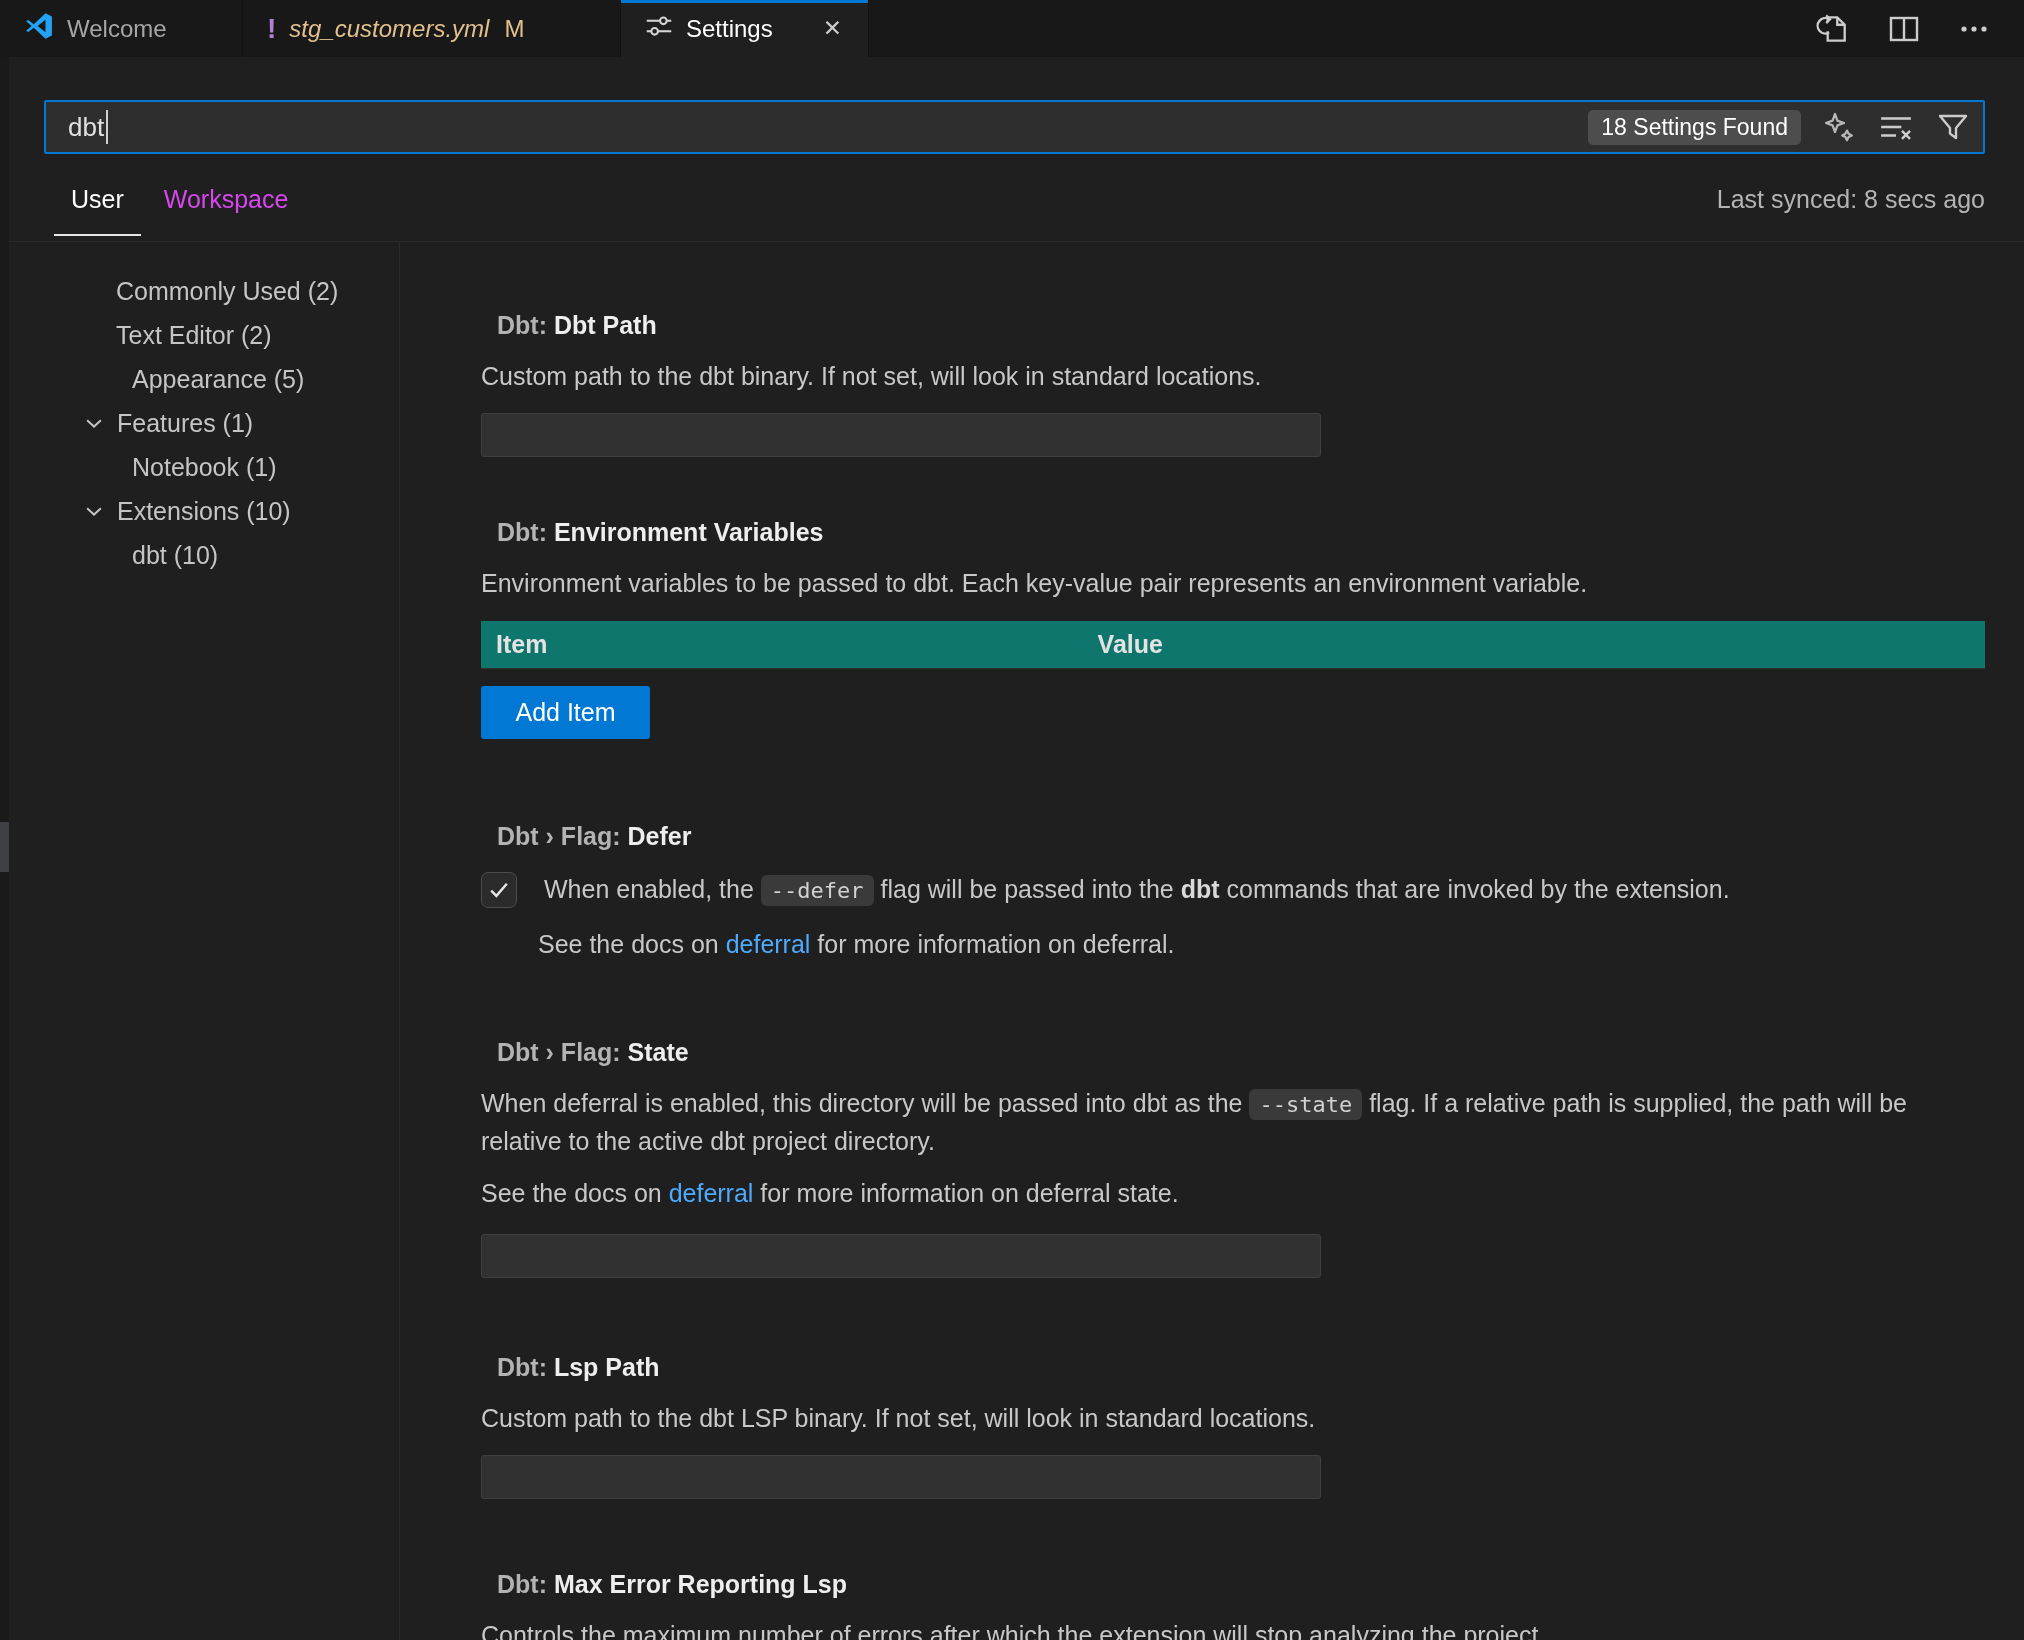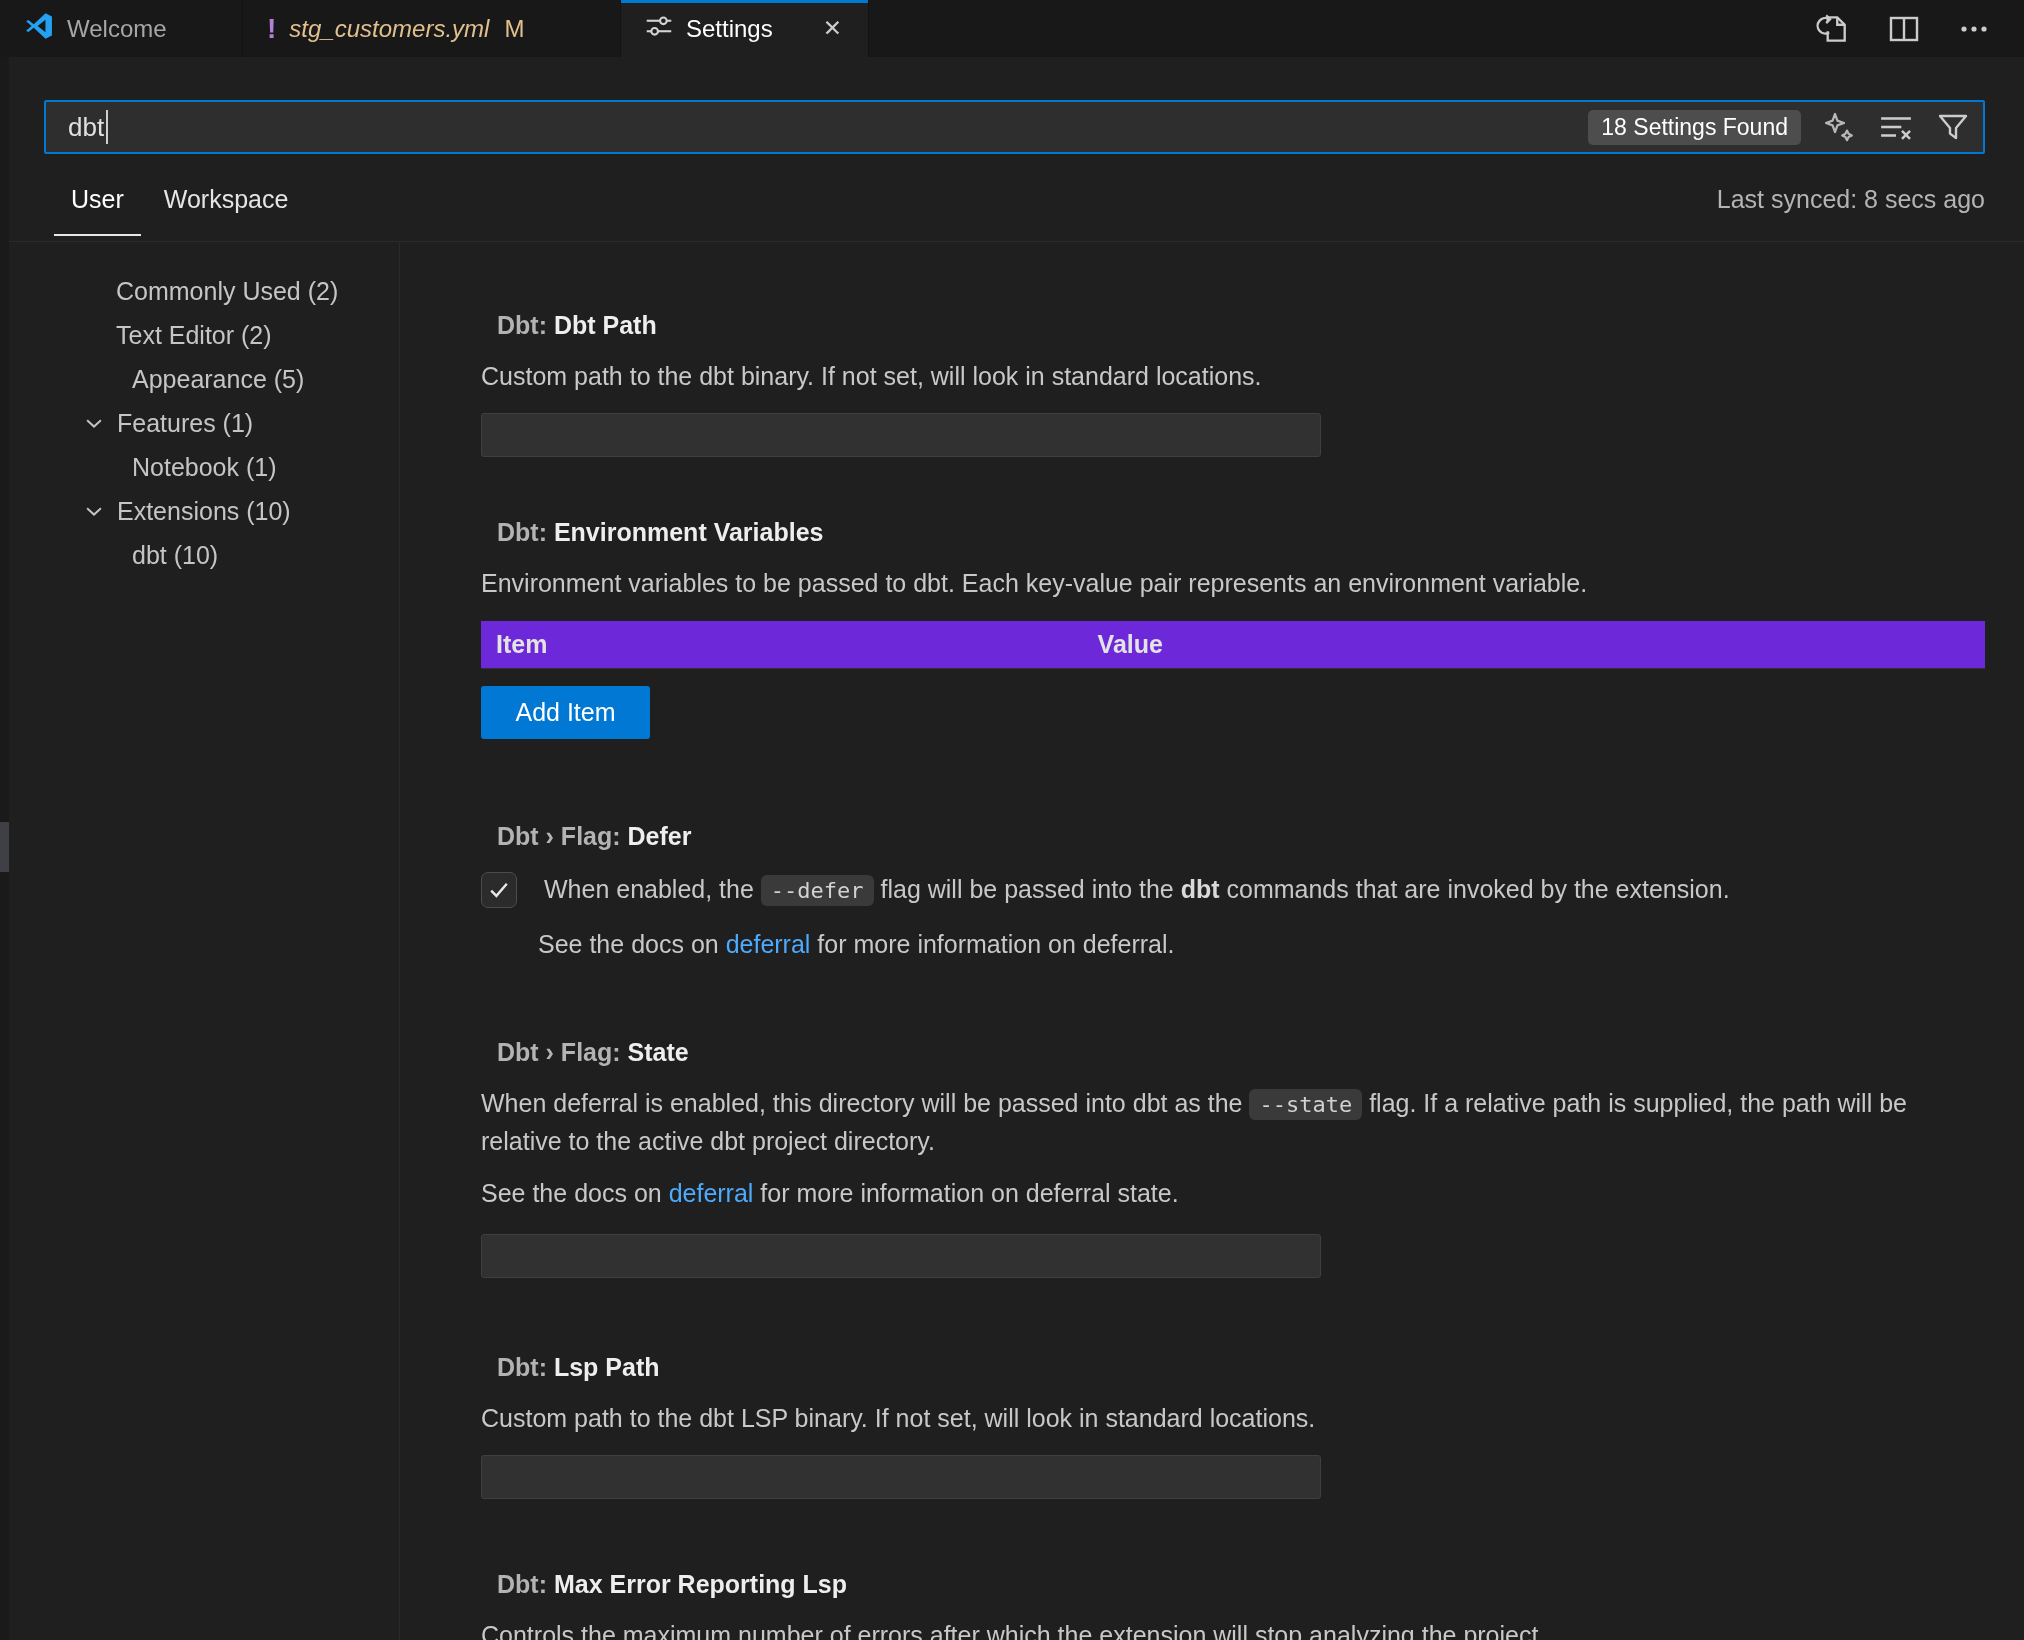--- a/index.html
+++ b/index.html
@@ -52,21 +52,21 @@
     background:#4d4d4d; color:#ffffff; font-size:23px; padding:4px 13px; border-radius:5px;
     white-space:nowrap;
   }
   .icon-btn { display:flex; align-items:center; justify-content:center; cursor:pointer; padding:2px; }
 
   
   .scope-row {
     position:absolute; top:158px; left:44px; right:39px; height:82px;
     display:flex; align-items:center; padding-left:27px;
   }
-  .scope-tab { font-size:25px; color:#e5e5e5; margin-right:40px; position:relative;
+  .scope-tab { font-size:25px; color:#d946ef; margin-right:40px; position:relative;
     height:100%; display:flex; align-items:center; cursor:pointer; }
   .scope-tab.active { color:#ffffff; }
   .scope-tab.active::after {
     content:""; position:absolute; left:-17px; right:-17px; bottom:4px; height:2px; background:#e7e7e7;
   }
   .last-synced { margin-left:auto; color:#b4b4b4; font-size:25px; }
 
   
   .body-area {
     position:absolute; top:241px; left:0; right:0; bottom:0;
@@ -90,21 +90,21 @@
     display:block; margin-top:18px; width:840px; height:44px;
     background:#313131; border:1px solid #3f3f3f; border-radius:3px;
     color:#cccccc; font-size:24px; padding:0 14px; outline:none;
     font-family:"Liberation Sans", sans-serif;
   }
   .num-input { width:400px; margin-top:16px; }
 
   .sec-env { margin-top:58px; }
   .env-table { margin-top:19px; width:100%; }
   .env-header {
-    display:flex; height:48px; align-items:center; background:#6d28d9;
+    display:flex; height:48px; align-items:center; background:#0f766e;
     border-bottom:1px solid #303030; font-size:25px; font-weight:700; color:#e3e3e3;
   }
   .col-item { width:40%; padding-left:15px; }
   .col-value { width:60%; padding-left:15px; }
   .add-btn {
     margin-top:17px; width:169px; height:53px; background:#0078d4; color:#ffffff;
     border:none; border-radius:3px; font-size:25px; cursor:pointer;
     font-family:"Liberation Sans", sans-serif;
   }
 

